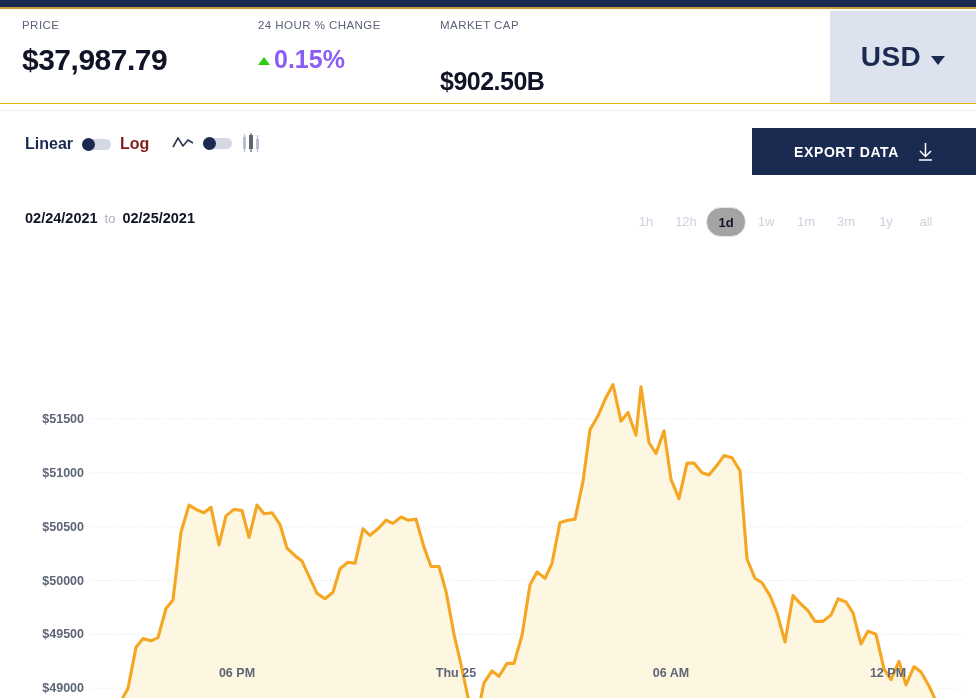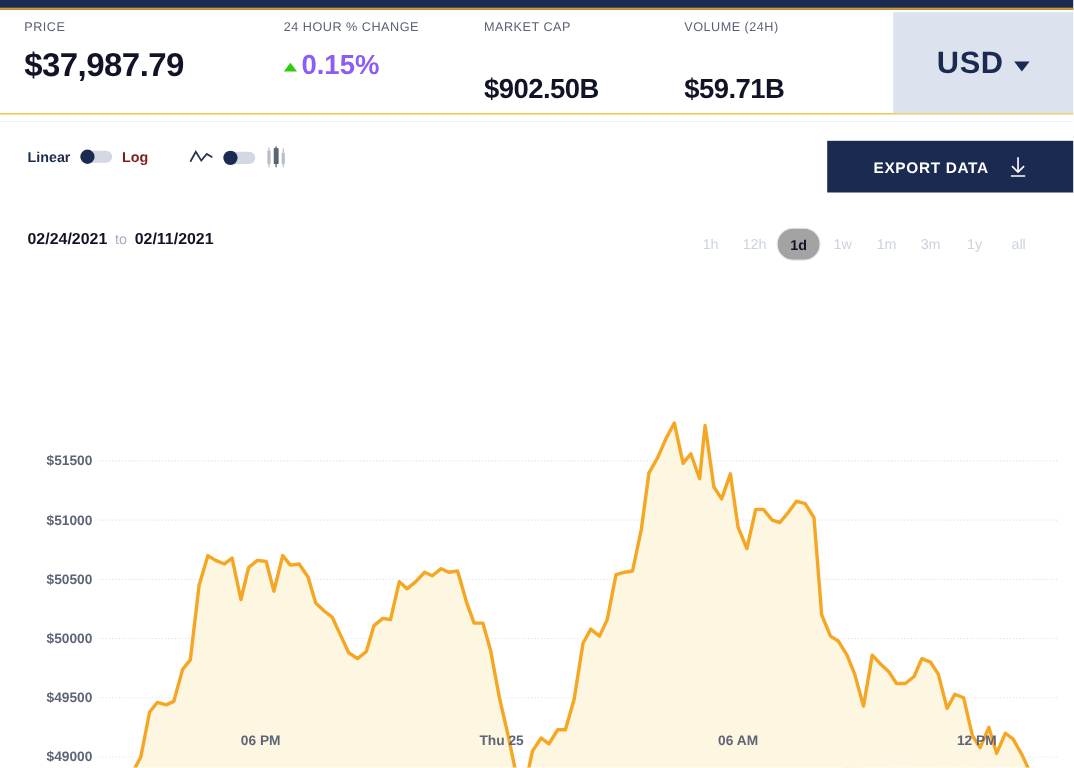--- a/index.html
+++ b/index.html
@@ -83,21 +83,21 @@
     border-bottom: 8px solid #2ecc0f;
     display: inline-block;
     position: relative;
     top: 1px;
   }
 
   
   .currency-box {
     position: absolute;
     right: 0; top: 11px;
-    width: 164px;
+    width: 146px;
     height: 92px;
     background: #dde3ee;
     display: flex;
     align-items: center;
     justify-content: center;
     gap: 10px;
     cursor: pointer;
   }
   .currency-label {
     font-size: 28px;
@@ -133,21 +133,21 @@
   }
   .scale-toggle {
     position: absolute;
     left: 25px; top: 24px;
     display: flex;
     align-items: center;
     gap: 9px;
     cursor: pointer;
   }
   .scale-name {
-    font-size: 13px;
+    font-size: 16px;
     font-weight: bold;
     color: #1b2a50;
   }
   .scale-name.inactive {
     color: #7f1d1d;
     font-weight: bold;
   }
   .switch {
     width: 29px;
     height: 11px;
@@ -304,24 +304,20 @@
         <span class="caret-up"></span>
         <span>0.15%</span>
       </div>
     </div>
 
     <div class="stat stat-mcap">
       <div class="stat-label">MARKET CAP</div>
       <div class="stat-value small">$902.50B</div>
     </div>
 
-    <div class="stat stat-volume">
-      <div class="stat-label">VOLUME (24H)</div>
-      <div class="stat-value small">$59.71B</div>
-    </div>
   </div>
 
   <div class="currency-box">
     <span class="currency-label">USD</span>
     <span class="currency-caret"></span>
   </div>
 
   <div class="chart-panel">
 
     <div class="toolbar">
@@ -365,21 +361,21 @@
             <line x1="2" y1="18" x2="15" y2="18" stroke="#ffffff" stroke-width="1.5"></line>
           </svg>
         </span>
       </div>
     </div>
 
     <div class="range-row">
       <div class="date-range">
         <span class="date-input">02/24/2021</span>
         <span class="to">to</span>
-        <span class="date-input">02/11/2021</span>
+        <span class="date-input">02/25/2021</span>
       </div>
 
       <div class="range-pills">
         <span class="pill">1h</span>
         <span class="pill">12h</span>
         <span class="pill active">1d</span>
         <span class="pill">1w</span>
         <span class="pill">1m</span>
         <span class="pill">3m</span>
         <span class="pill">1y</span>

